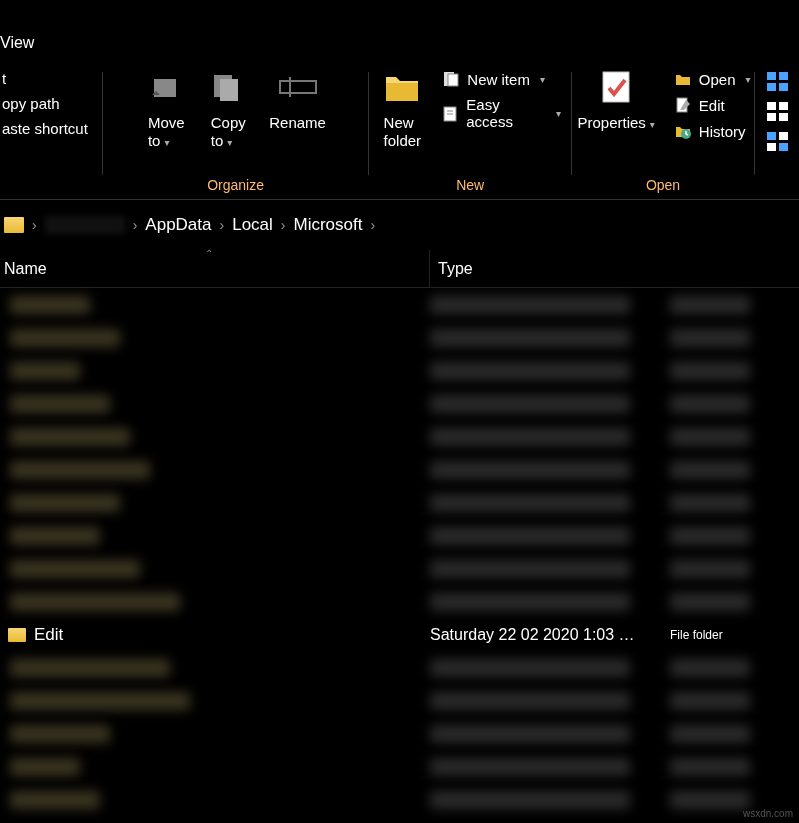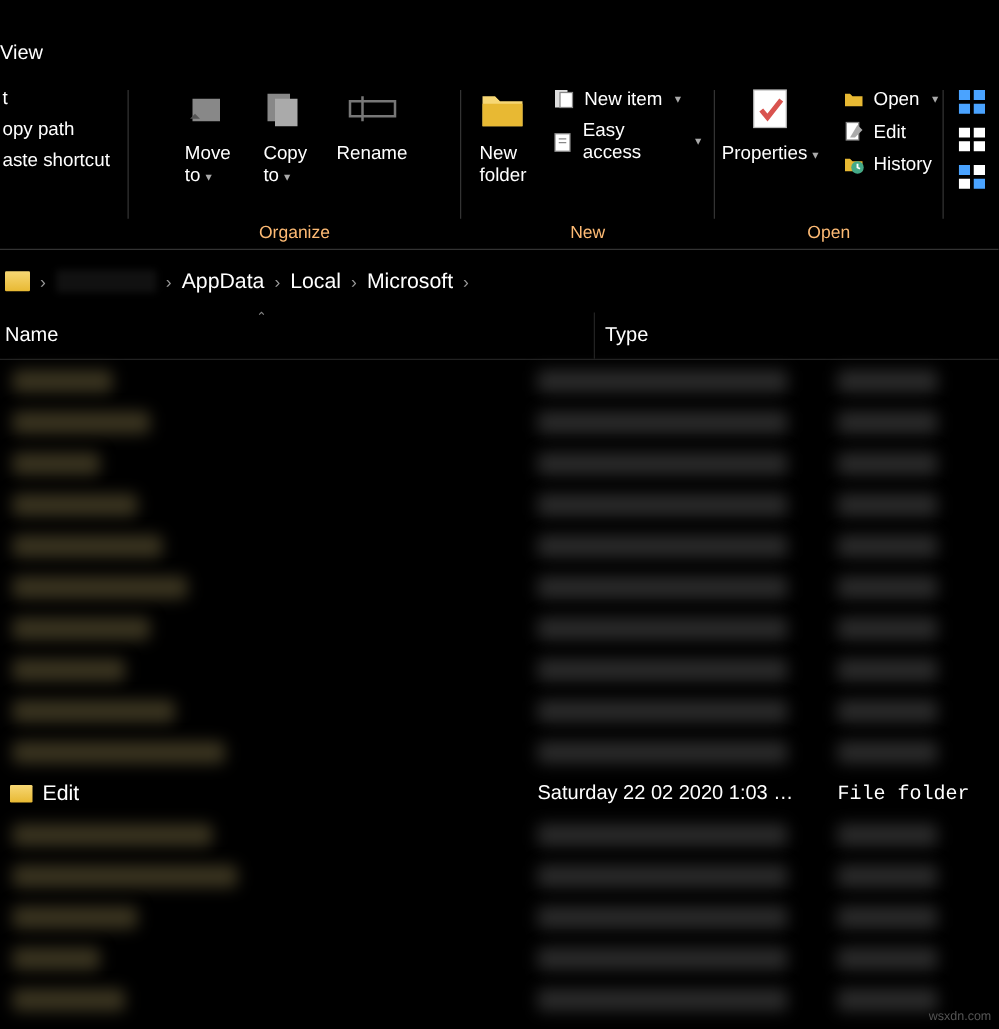--- a/index.html
+++ b/index.html
@@ -145,21 +145,21 @@
       position: relative;
     }
     .col-h {
       padding: 8px 8px;
       font-size: 16px;
       border-right: 1px solid #222;
       height: 100%;
       display: flex;
       align-items: center;
     }
-    .col-name { width: 476px; padding-left: 4px; }
+    .col-name { width: 430px; padding-left: 4px; }
     .col-date { width: 240px; }
     .col-type { flex: 1; border-right: none; }
     .sort-caret {
       position: absolute;
       left: 205px;
       top: -2px;
       font-size: 10px;
       color: #888;
     }
     .rows { display: flex; flex-direction: column; }
@@ -170,21 +170,21 @@
       padding-left: 8px;
     }
     .row.visible-row .cell-name {
       display: flex;
       align-items: center;
       gap: 8px;
       font-size: 17px;
     }
     .cell-name { width: 422px; }
     .cell-date { width: 240px; font-size: 16px; }
-    .cell-type { flex: 1; font-size: 16px; font-family: Liberation Mono, monospace; }
+    .cell-type { flex: 1; font-size: 12px; }
     .folder-glyph {
       width: 18px;
       height: 14px;
       background: linear-gradient(#f7d774, #e8b933);
       border-radius: 1px;
     }
     .blur-row .blur-name {
       width: 120px;
       height: 18px;
       background: #3a3420;

